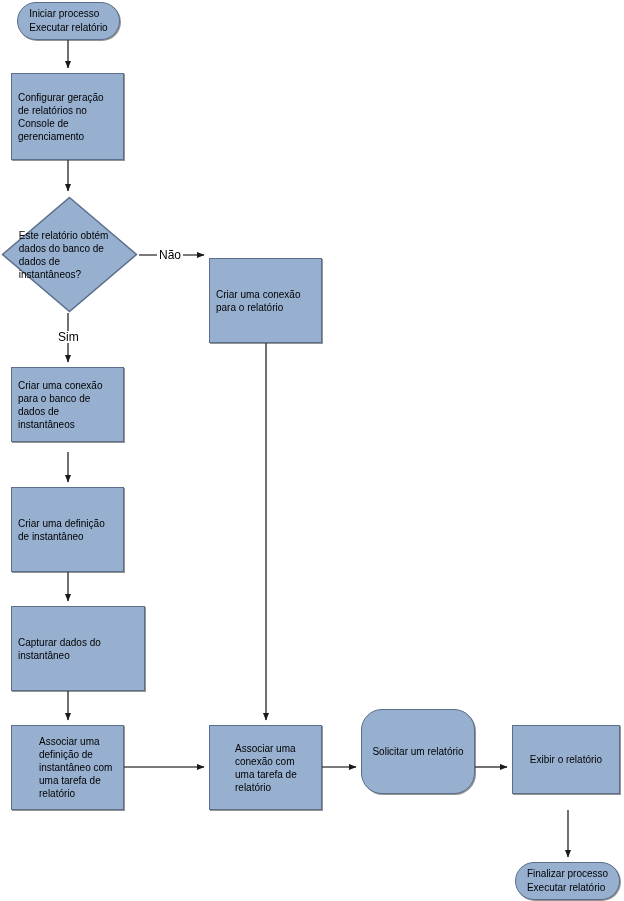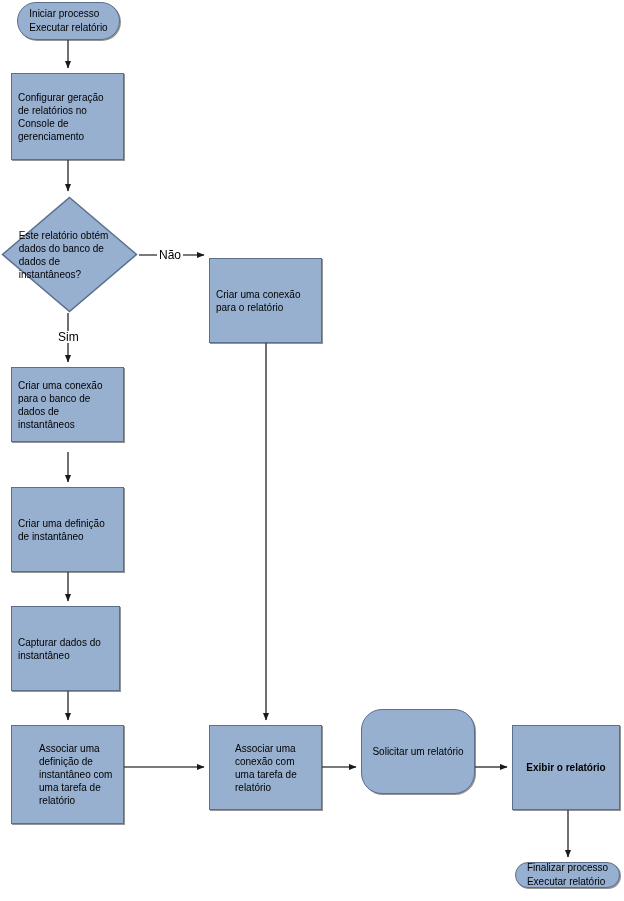--- a/index.html
+++ b/index.html
@@ -134,31 +134,31 @@
   </div>
 
   <div class="node process" style="left:11px; top:73px; width:113px; height:87px;">Configurar geração de relatórios no Console de gerenciamento</div>
 
   <div class="node process" style="left:209px; top:213px; width:113px; height:85px;margin-top:45px;">Criar uma conexão para o relatório</div>
 
   <div class="node process" style="left:11px; top:367px; width:113px; height:75px;">Criar uma conexão para o banco de dados de instantâneos</div>
 
   <div class="node process" style="left:11px; top:487px; width:113px; height:85px;">Criar uma definição de instantâneo</div>
 
-  <div class="node process" style="left:11px; top:606px; width:109px; height:85px;">Capturar dados do instantâneo</div>
+  <div class="node process" style="left:11px; top:606px; width:134px; height:85px;">Capturar dados do instantâneo</div>
 
-  <div class="node process" style="left:11px; top:725px; width:113px; height:99px;padding-left:27px;">Associar uma definição de instantâneo com uma tarefa de relatório</div>
+  <div class="node process" style="left:11px; top:725px; width:113px; height:85px;padding-left:27px;">Associar uma definição de instantâneo com uma tarefa de relatório</div>
 
   <div class="node process" style="left:209px; top:725px; width:113px; height:85px;padding-left:25px;">Associar uma conexão com uma tarefa de relatório</div>
 
   <div class="node process" style="left:361px; top:709px; width:114px; height:85px;border-radius:21px;">Solicitar um relatório</div>
 
-  <div class="node process" style="left:512px; top:725px; width:108px; height:85px;font-weight:bold;">Exibir o relatório</div>
+  <div class="node process" style="left:512px; top:725px; width:108px; height:69px;">Exibir o relatório</div>
 
-  <div class="node terminator" style="left:515px; top:862px; width:105px; height:26px;">
+  <div class="node terminator" style="left:515px; top:862px; width:105px; height:38px;">
     <span>
       <span>Finalizar processo</span><br>
       <span>Executar relatório</span>
     </span>
   </div>
 
   <div class="edge-label" style="left:157px; top:249px;">Não</div>
 
   <div class="edge-label" style="left:56px; top:331px;">Sim</div>
 

